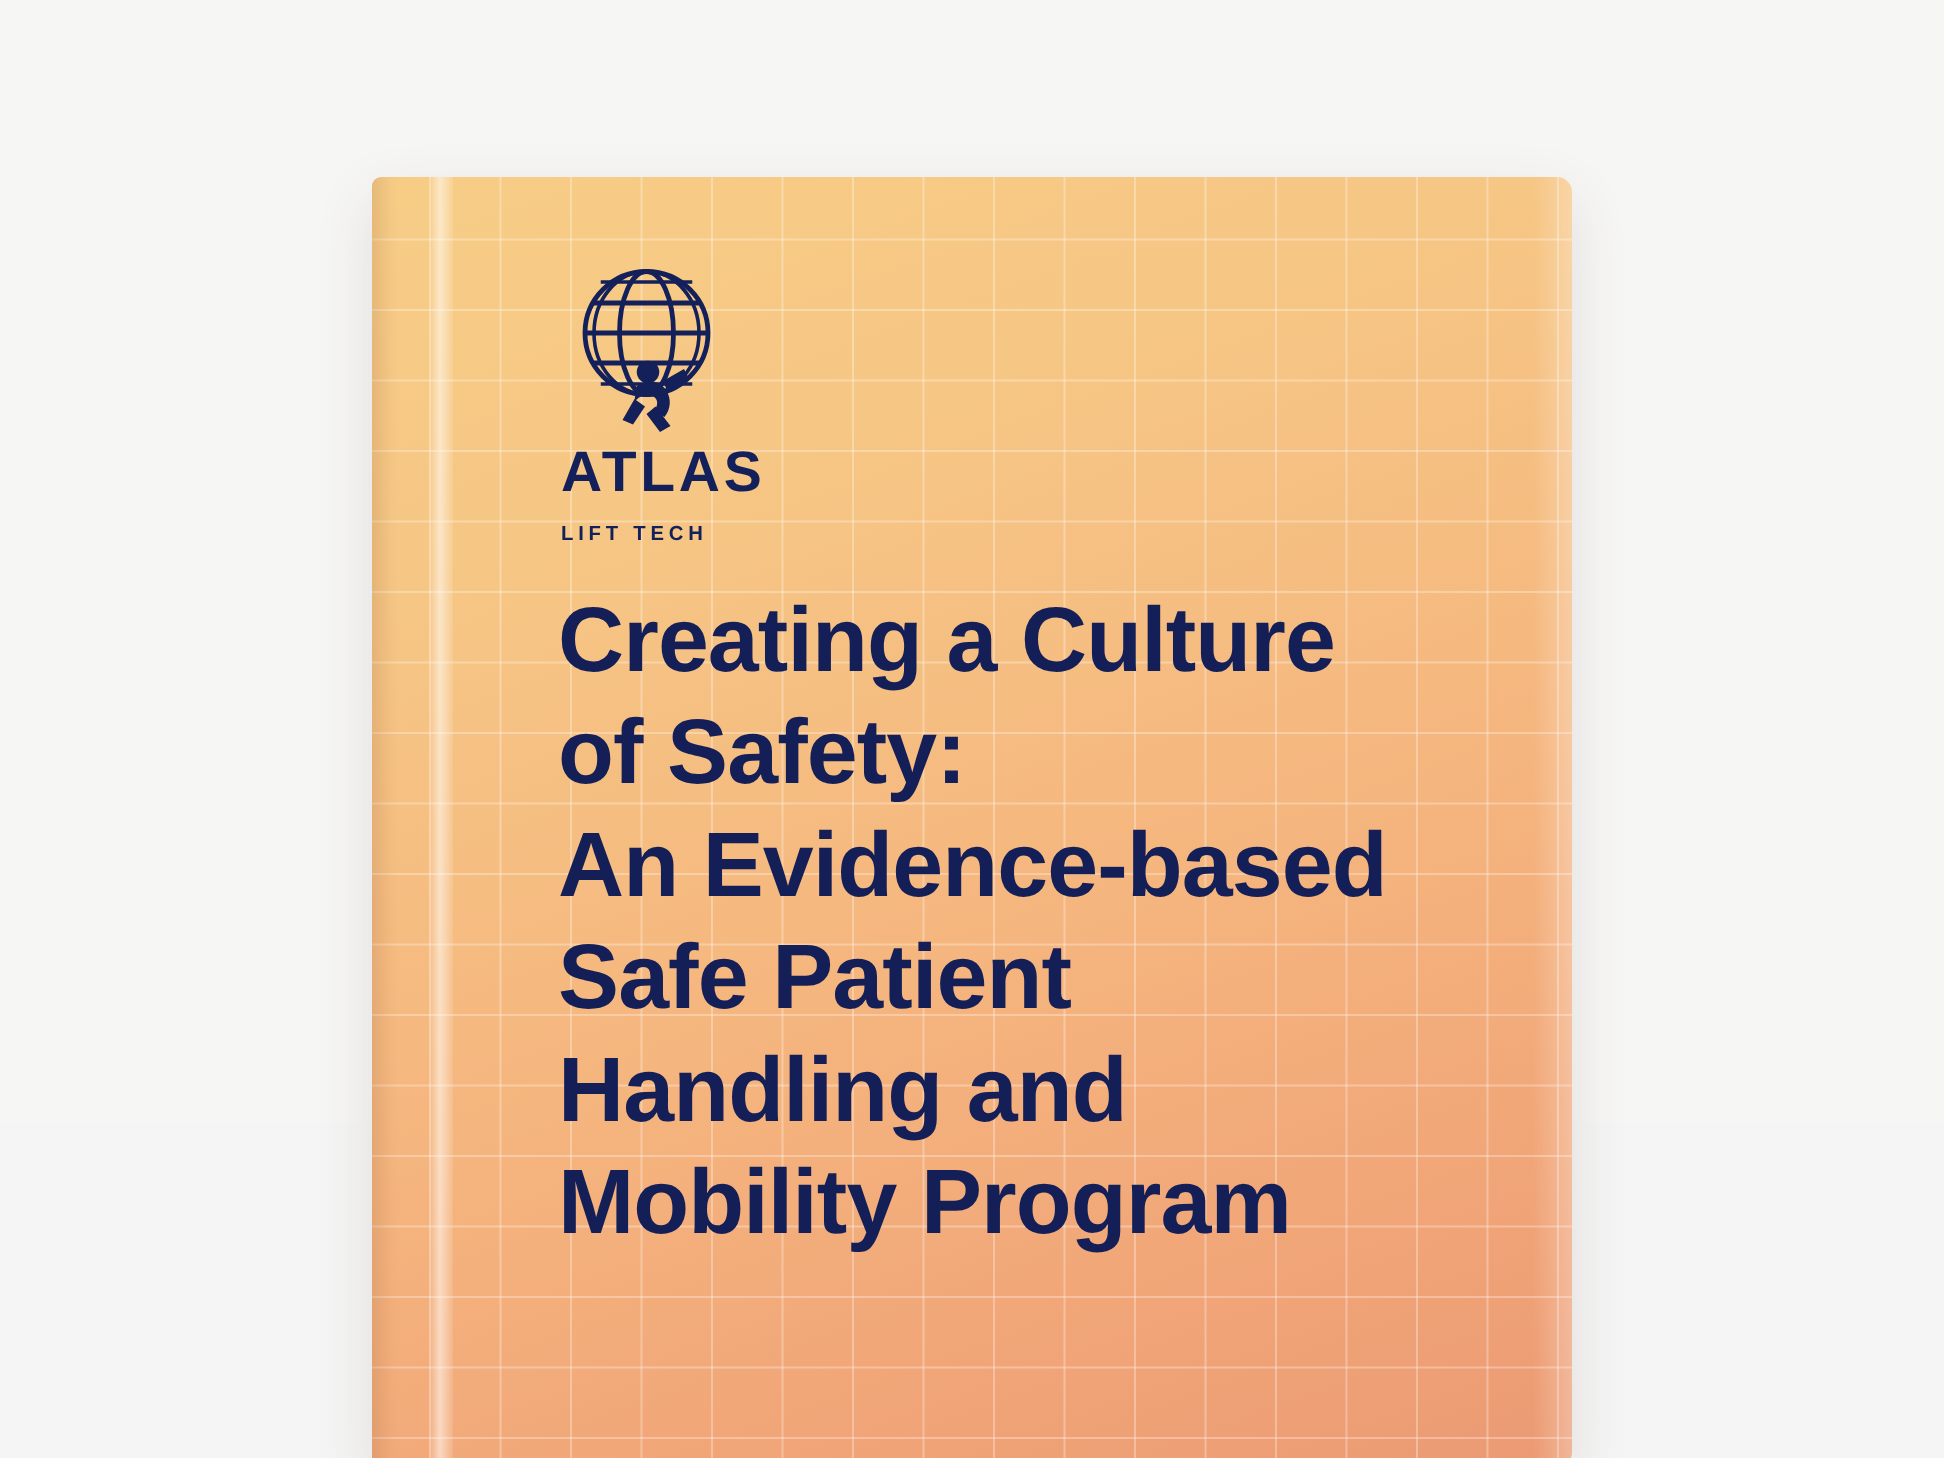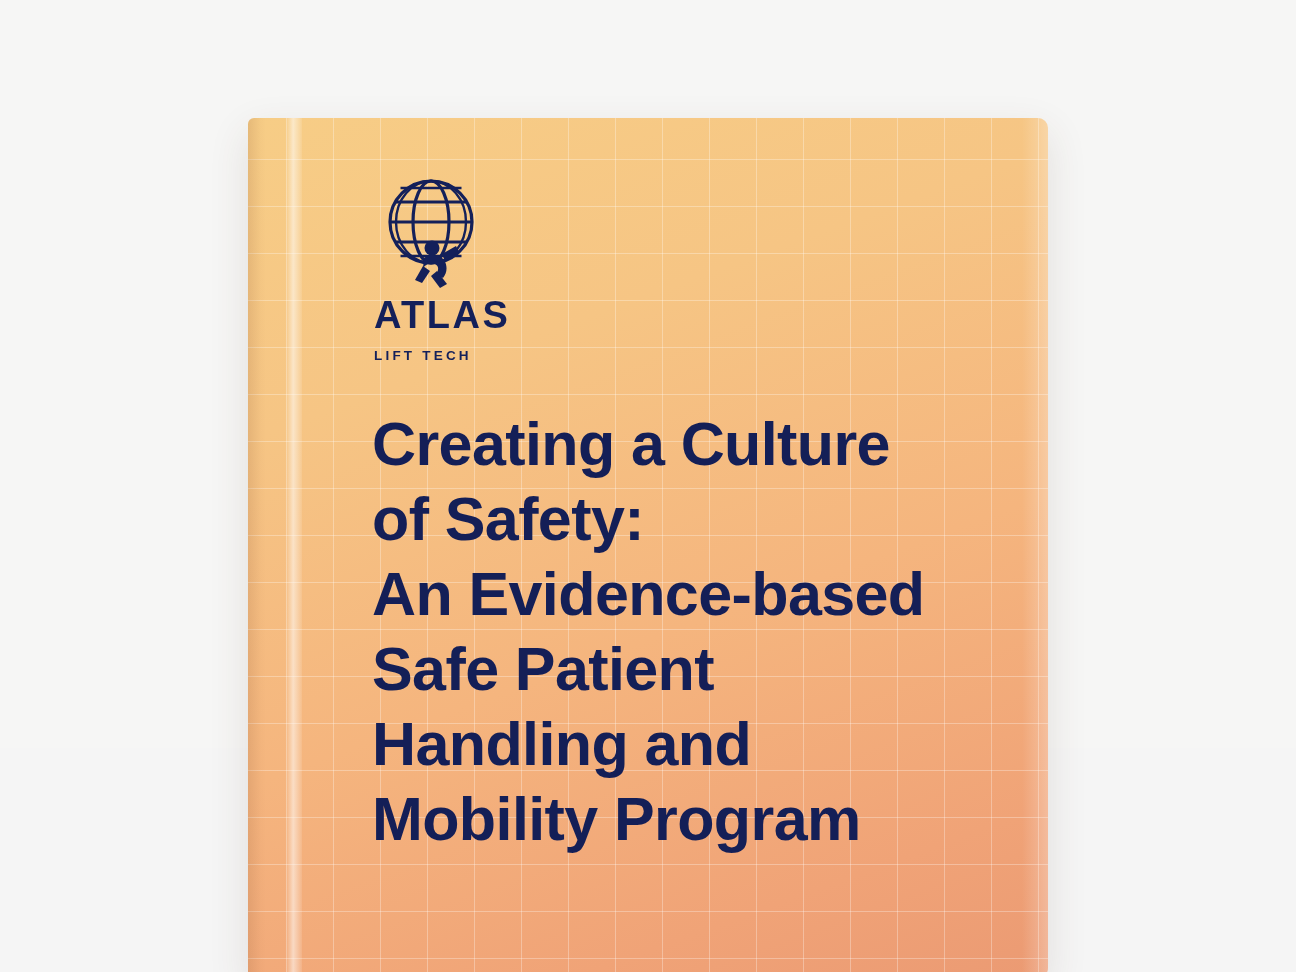--- a/index.html
+++ b/index.html
@@ -109,21 +109,21 @@
     line-height: 16px;
     letter-spacing: 3.2px;
     font-weight: 700;
     margin-top: 14px;
   }
 
   
   .cover-title {
     position: absolute;
     left: 124px;
-    top: 289px;
+    top: 271px;
     width: 630px;
     color: #141f57;
     font-size: 61px;
     line-height: 75px;
     font-weight: 700;
     letter-spacing: -0.6px;
     white-space: pre-line;
   }
 </style>
 </head>

